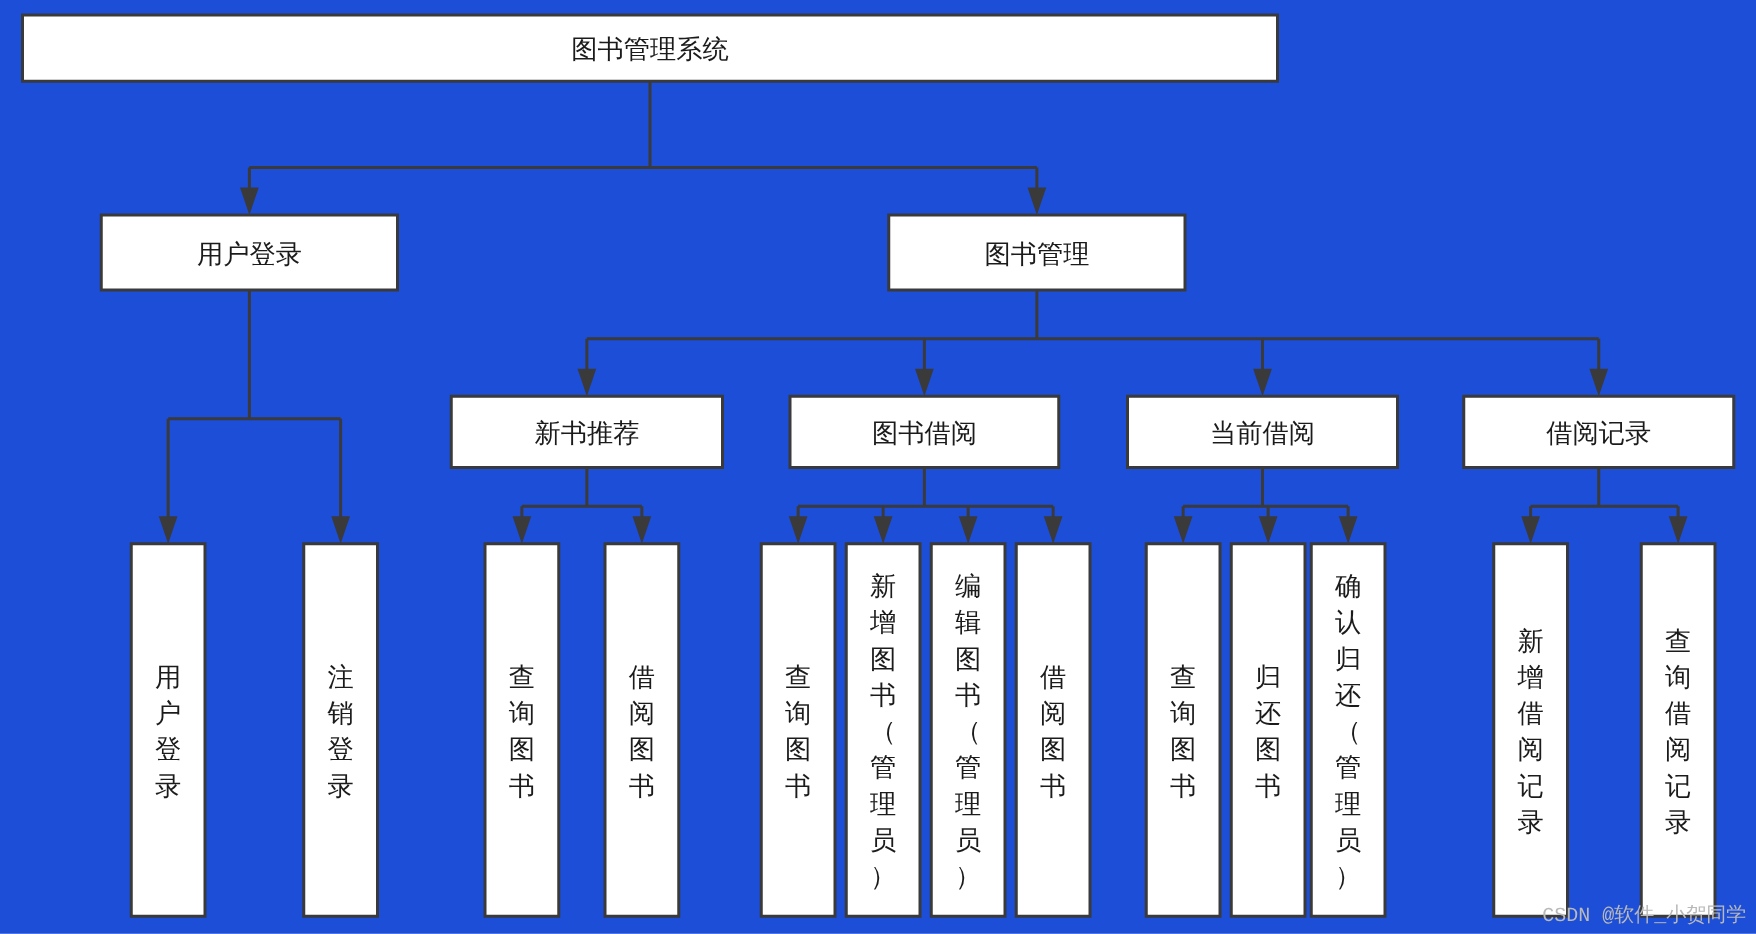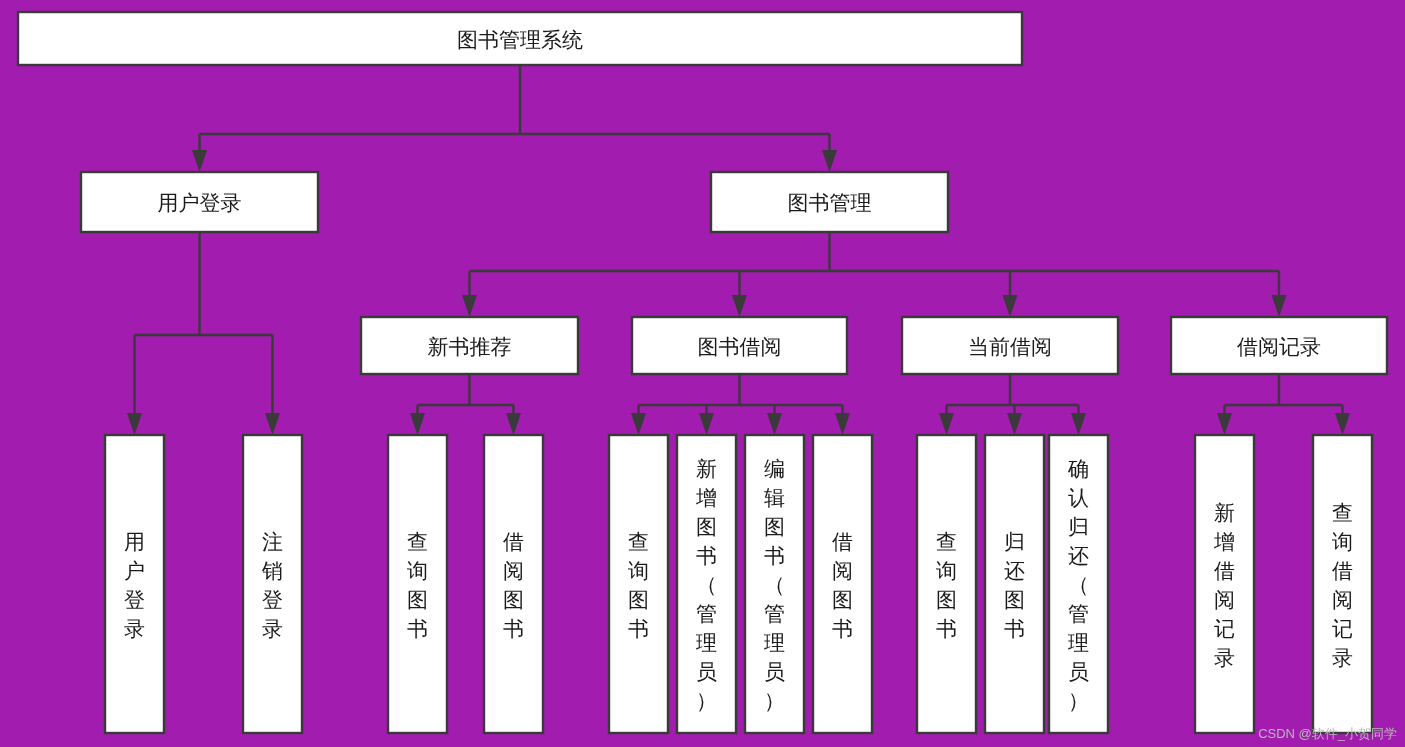--- a/index.html
+++ b/index.html
@@ -11,21 +11,21 @@
   body {
     width: 1405px;
     height: 747px;
     font-family: "DejaVu Sans", "Liberation Sans", sans-serif;
     overflow: hidden;
   }
   #diagram-root {
     position: relative;
     width: 1405px;
     height: 747px;
-    background: #a21caf;
+    background: #1d4ed8;
   }
   svg#tree-svg {
     position: absolute;
     top: 0;
     left: 0;
     width: 1405px;
     height: 747px;
     display: block;
   }
   .node-box {
@@ -53,22 +53,22 @@
   .node-label-v {
     fill: #1b1b1b;
     font-family: "DejaVu Sans", "Liberation Sans", sans-serif;
     font-size: 21px;
     text-anchor: middle;
   }
   .watermark-text {
     position: absolute;
     right: 8px;
     bottom: 4px;
-    font-family: Liberation Sans, sans-serif;
-    font-size: 13px;
+    font-family: Liberation Mono, monospace;
+    font-size: 16px;
     color: #b9b9b9;
     white-space: nowrap;
     user-select: none;
     margin-left: 32px;
   }
 </style>
 </head>
 <body>
 
 <div id="diagram-root">

